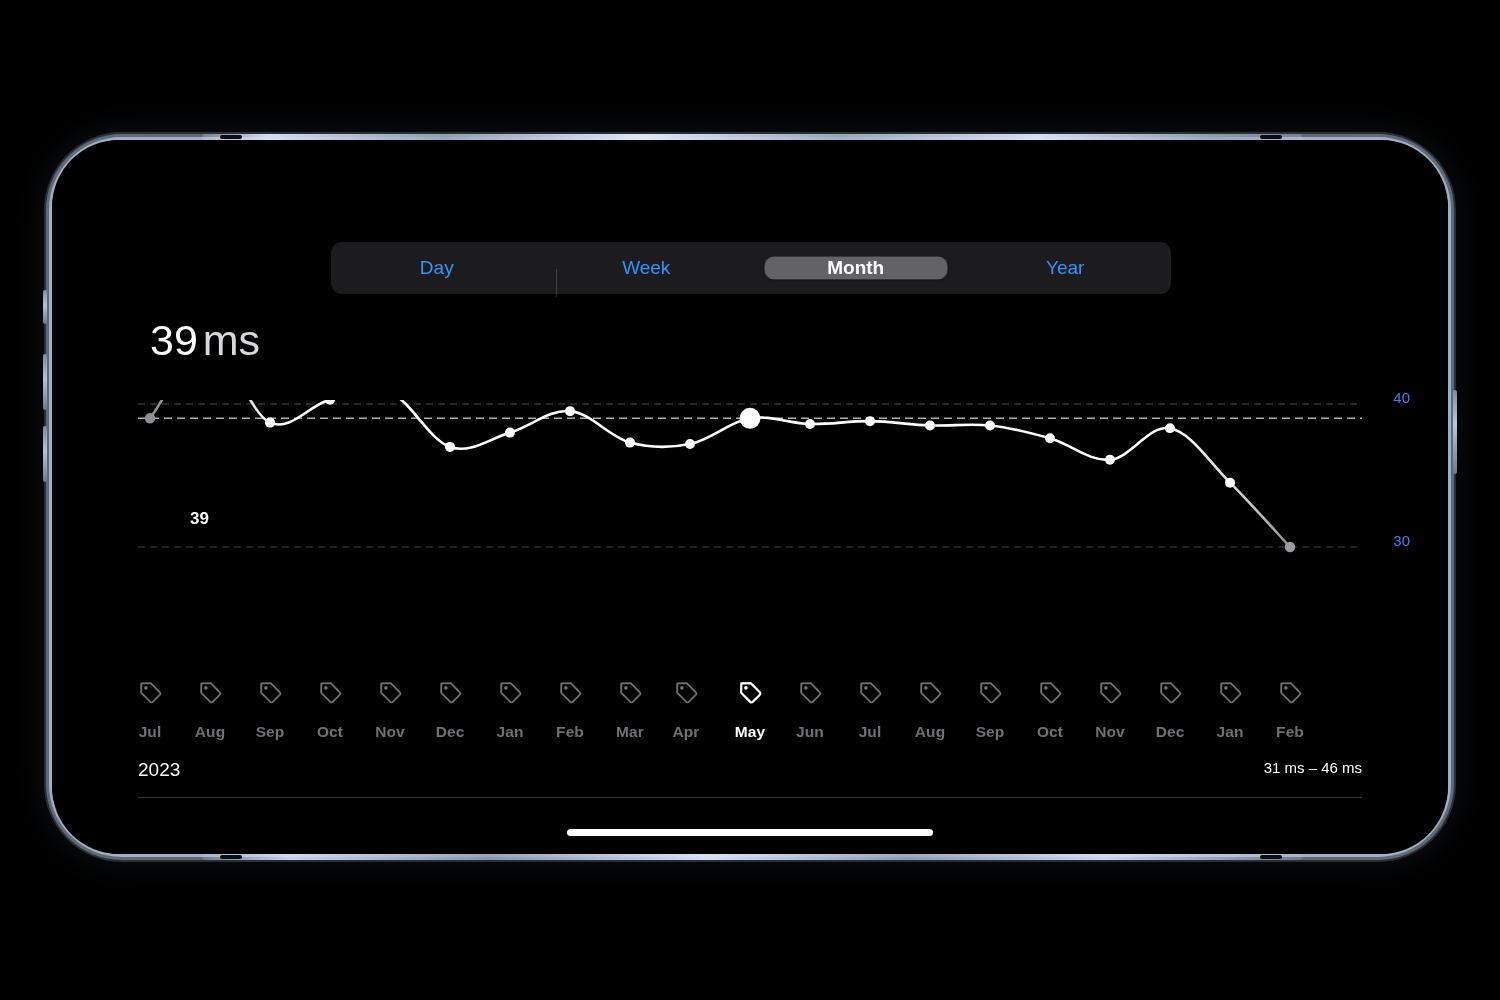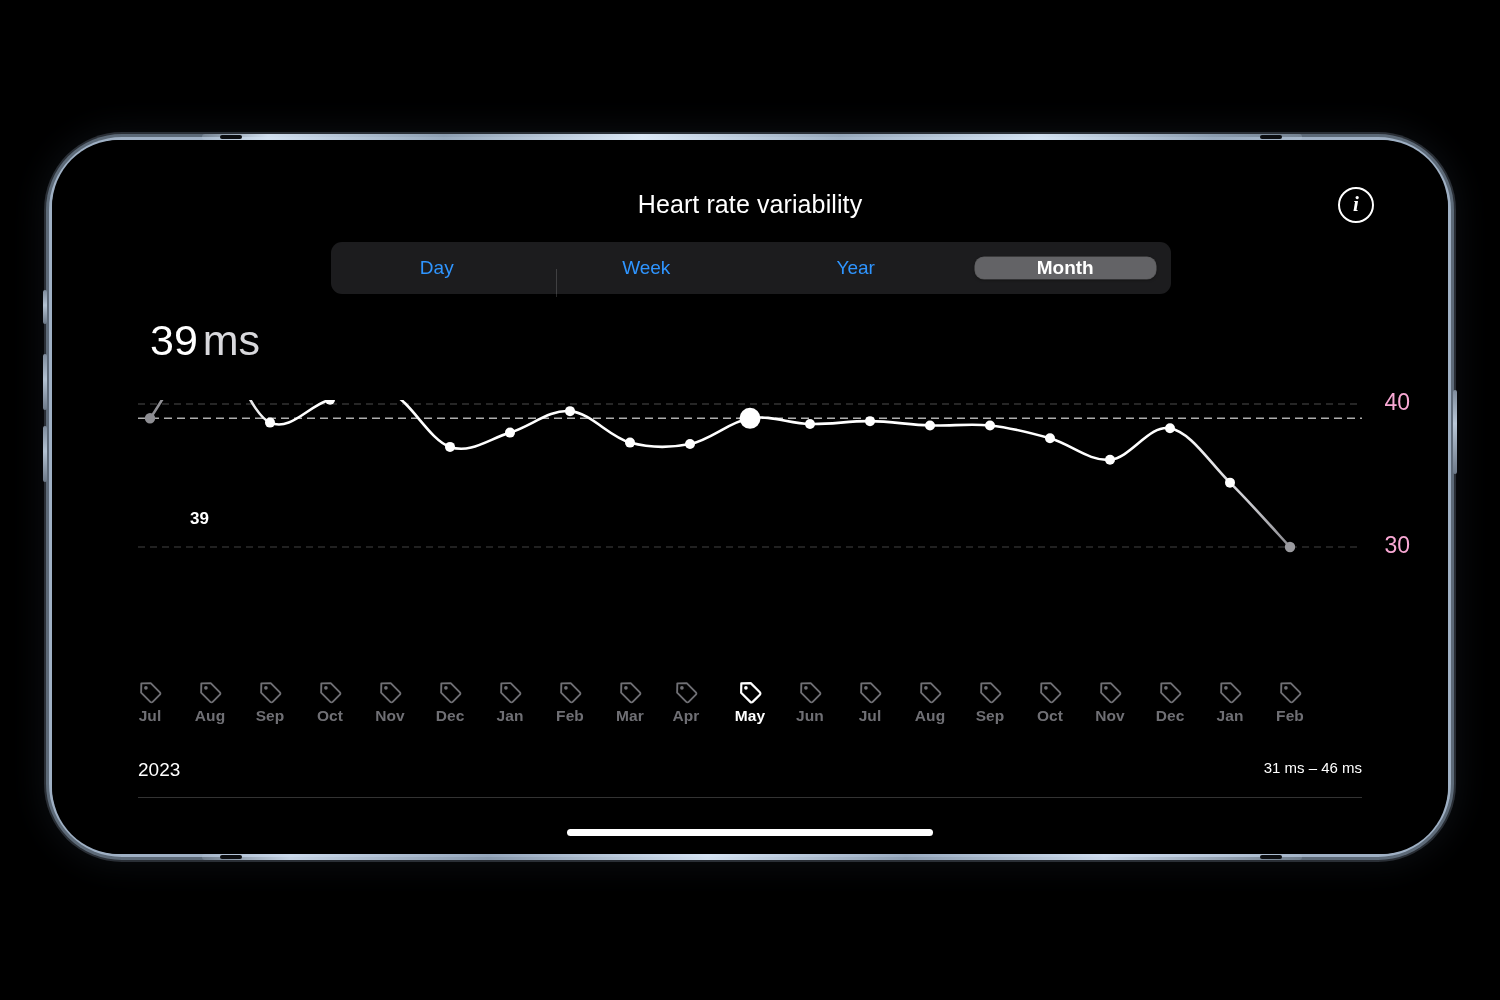--- a/index.html
+++ b/index.html
@@ -113,34 +113,34 @@
 
   
   #value-row { position:absolute; left:98px; top:176px; }
   #value-number { color:#fff; font-size:43px; font-weight:400; letter-spacing:.2px; }
   #value-unit { color:#d8d8dc; font-size:43px; font-weight:400; }
 
   
   #chart-area { position:absolute; left:0; top:260px; width:1396px; height:300px; }
   #chart-svg { position:absolute; left:0; top:0; }
   .axis-label {
-    position:absolute; color:#f9a8d4; font-size:23px; font-weight:500;text-align:right;
+    position:absolute; color:#3b82f6; font-size:15px; font-weight:500;text-align:right;
   }
   #axis-40 { right:38px; top:-11px; }
   #axis-30 { right:38px; top:132px; }
   #hover-value {
     position:absolute; left:138px; top:109px;
     color:#fff; font-size:17px; font-weight:600;
   }
 
   
   #months { position:absolute; left:0; top:540px; width:1396px; height:62px; }
   .month {
     position:absolute; width:56px; text-align:center; cursor:pointer;
-    display:flex; flex-direction:column; align-items:center; gap:2px;
+    display:flex; flex-direction:column; align-items:center; gap:18px;
   }
   .month .tag-ico { width:25px; height:25px; display:block; }
   .month .m-label { font-size:15.5px; font-weight:600; letter-spacing:.1px; }
   .month.dim .m-label { color:#6f6f74; }
   .month.active .m-label { color:#fff; }
 
   
   #footer {
     position:absolute; left:86px; top:619px; width:1224px; height:46px;
   }
@@ -170,40 +170,34 @@
     <div class="notch-slot c"></div>
     <div class="notch-slot d"></div>
     <div id="btn-action"></div>
     <div id="btn-vol-up"></div>
     <div id="btn-vol-dn"></div>
     <div id="btn-power"></div>
     <div id="lens-glow"></div>
 
     <div id="screen">
 
-      <div id="navbar">
-        <div id="page-title">Heart rate variability</div>
-        <div id="info-button">
-          <span class="glyph">i</span>
-        </div>
-      </div>
 
       <div id="segmented">
         <div class="seg">
           <span>Day</span>
         </div>
         <div class="seg">
           <span class="divider"></span>
           <span>Week</span>
         </div>
+        <div class="seg selected">
+          <span>Month</span>
+        </div>
         <div class="seg">
           <span>Year</span>
-        </div>
-        <div class="seg selected">
-          <span>Month</span>
         </div>
       </div>
 
       <div id="value-row">
         <span id="value-number">39</span>
         <span id="value-unit">ms</span>
       </div>
 
       <div id="chart-area">
         <svg id="chart-svg" width="1396" height="300">

